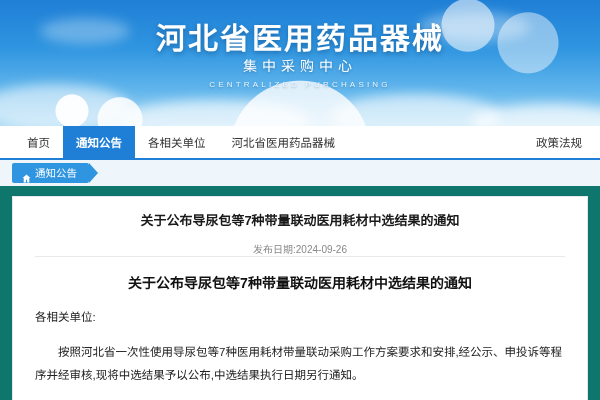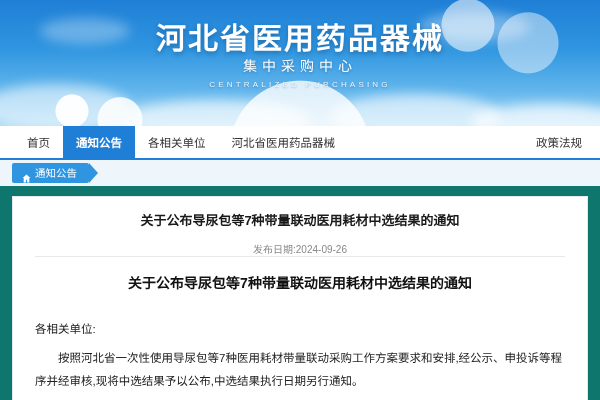--- a/index.html
+++ b/index.html
@@ -156,23 +156,23 @@
     font-size: 14px;
     font-weight: bold;
     color: #111111;
     margin-top: 16px;
     line-height: 1.5;
   }
   .doc-p {
     font-size: 11.5px;
     color: #222222;
     line-height: 2.0;
-    margin-top: 24px;
-  }
-  .doc-p.indent { text-indent: 2em; margin-top: 6px; }
+    margin-top: 12px;
+  }
+  .doc-p.indent { text-indent: 2em; }
   .doc-attach { font-size: 11.5px; color: #222222; line-height: 2.0; text-indent: 2em; margin-top: 8px; }
 </style>
 </head>
 <body>
 
 <div id="page">
 
   <div class="banner">
     <div class="cloud c5"></div>
     <div class="cloud c6"></div>

